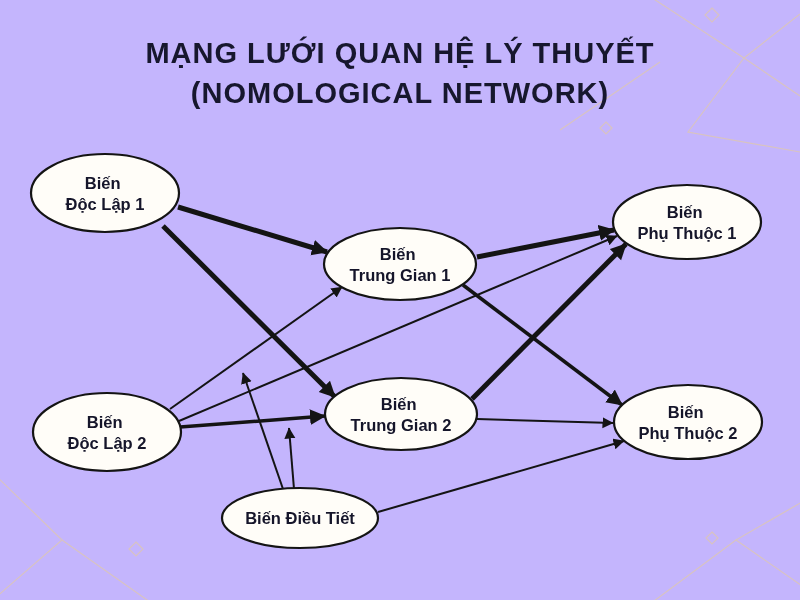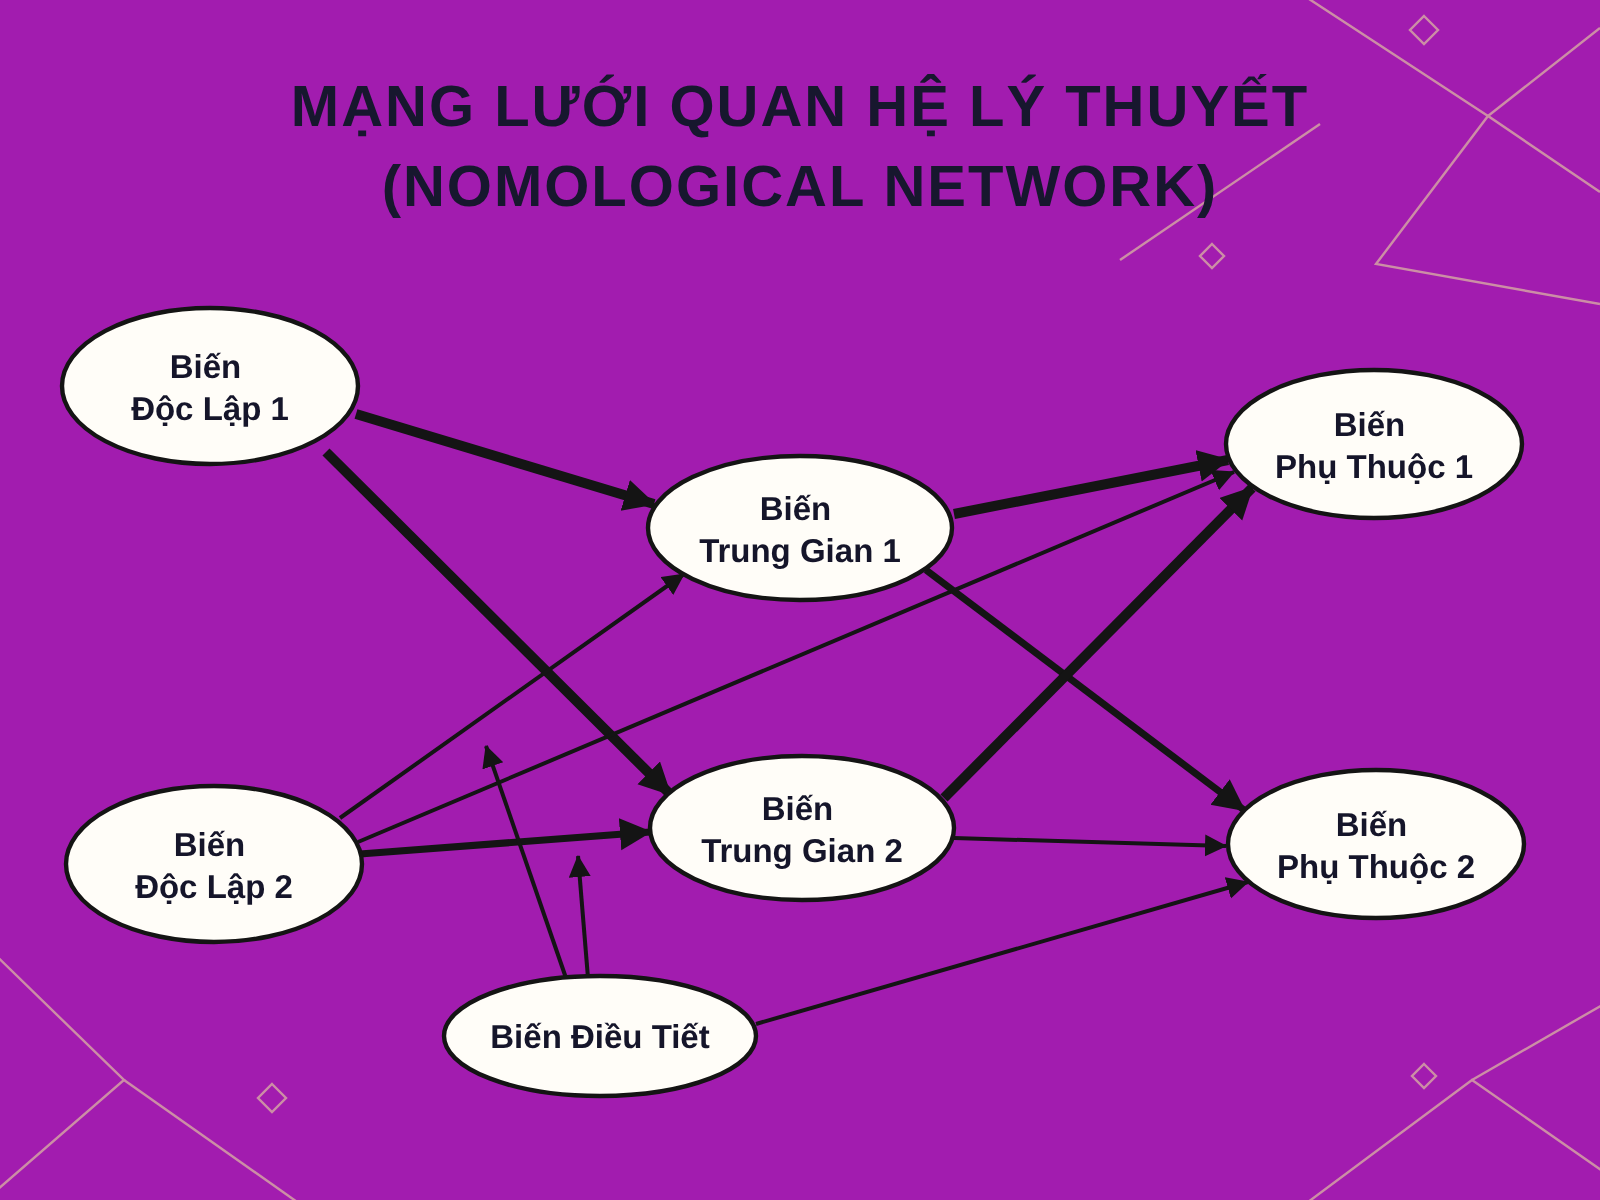--- a/index.html
+++ b/index.html
@@ -3,21 +3,21 @@
 <meta charset="utf-8">
 <style>
   html, body {
     margin: 0;
     padding: 0;
   }
   .canvas {
     position: relative;
     width: 800px;
     height: 600px;
-    background: #a21caf;
+    background: #c4b5fd;
     overflow: hidden;
     font-family: "Liberation Sans", sans-serif;
   }
   svg { display: block; }
   .deco {
     stroke: #e3cba1;
     fill: none;
     stroke-width: 1.2;
     opacity: 0.65;
   }

